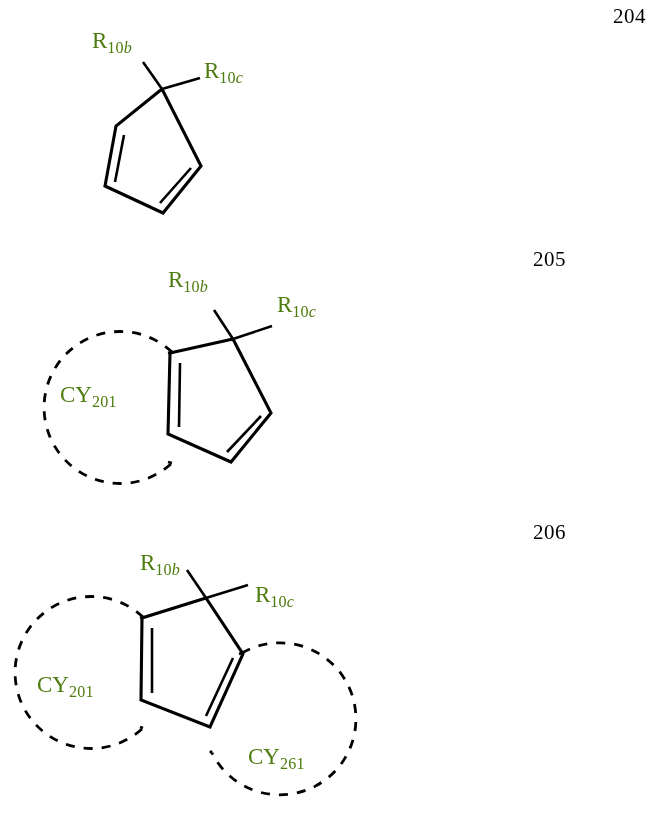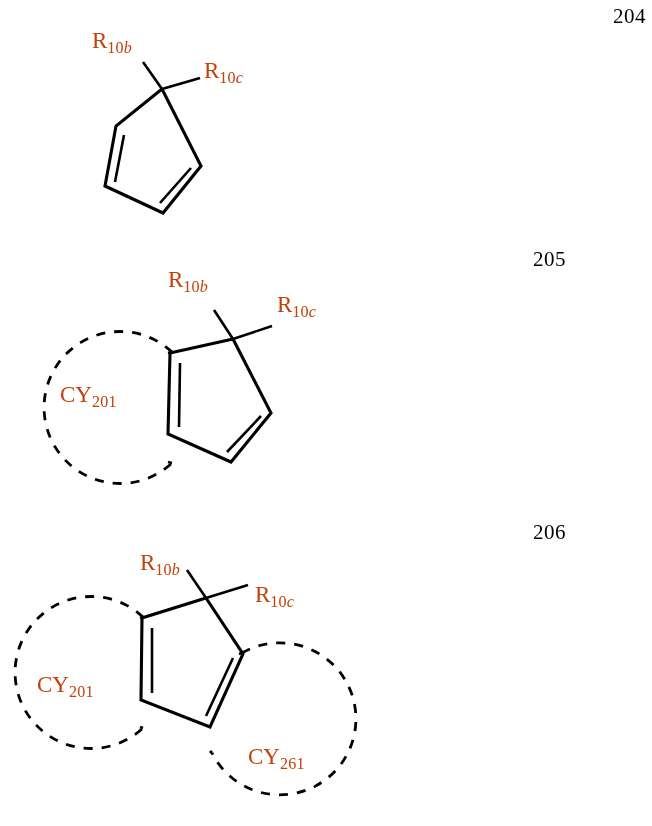--- a/index.html
+++ b/index.html
@@ -40,21 +40,21 @@
     white-space: nowrap;
   }
 
   
   .chem-label {
     position: absolute;
     font-size: 23px;
     line-height: 1;
     white-space: nowrap;
     font-family: "Liberation Serif", "DejaVu Serif", serif;
-    color: #c2410c;
+    color: #4d7c0f;
   }
   .chem-label .sub {
     font-size: 0.70em;
     vertical-align: -0.32em;
     letter-spacing: 0.2px;
   }
   .chem-label .sub-it {
     font-size: 0.70em;
     vertical-align: -0.32em;
     font-style: italic;

